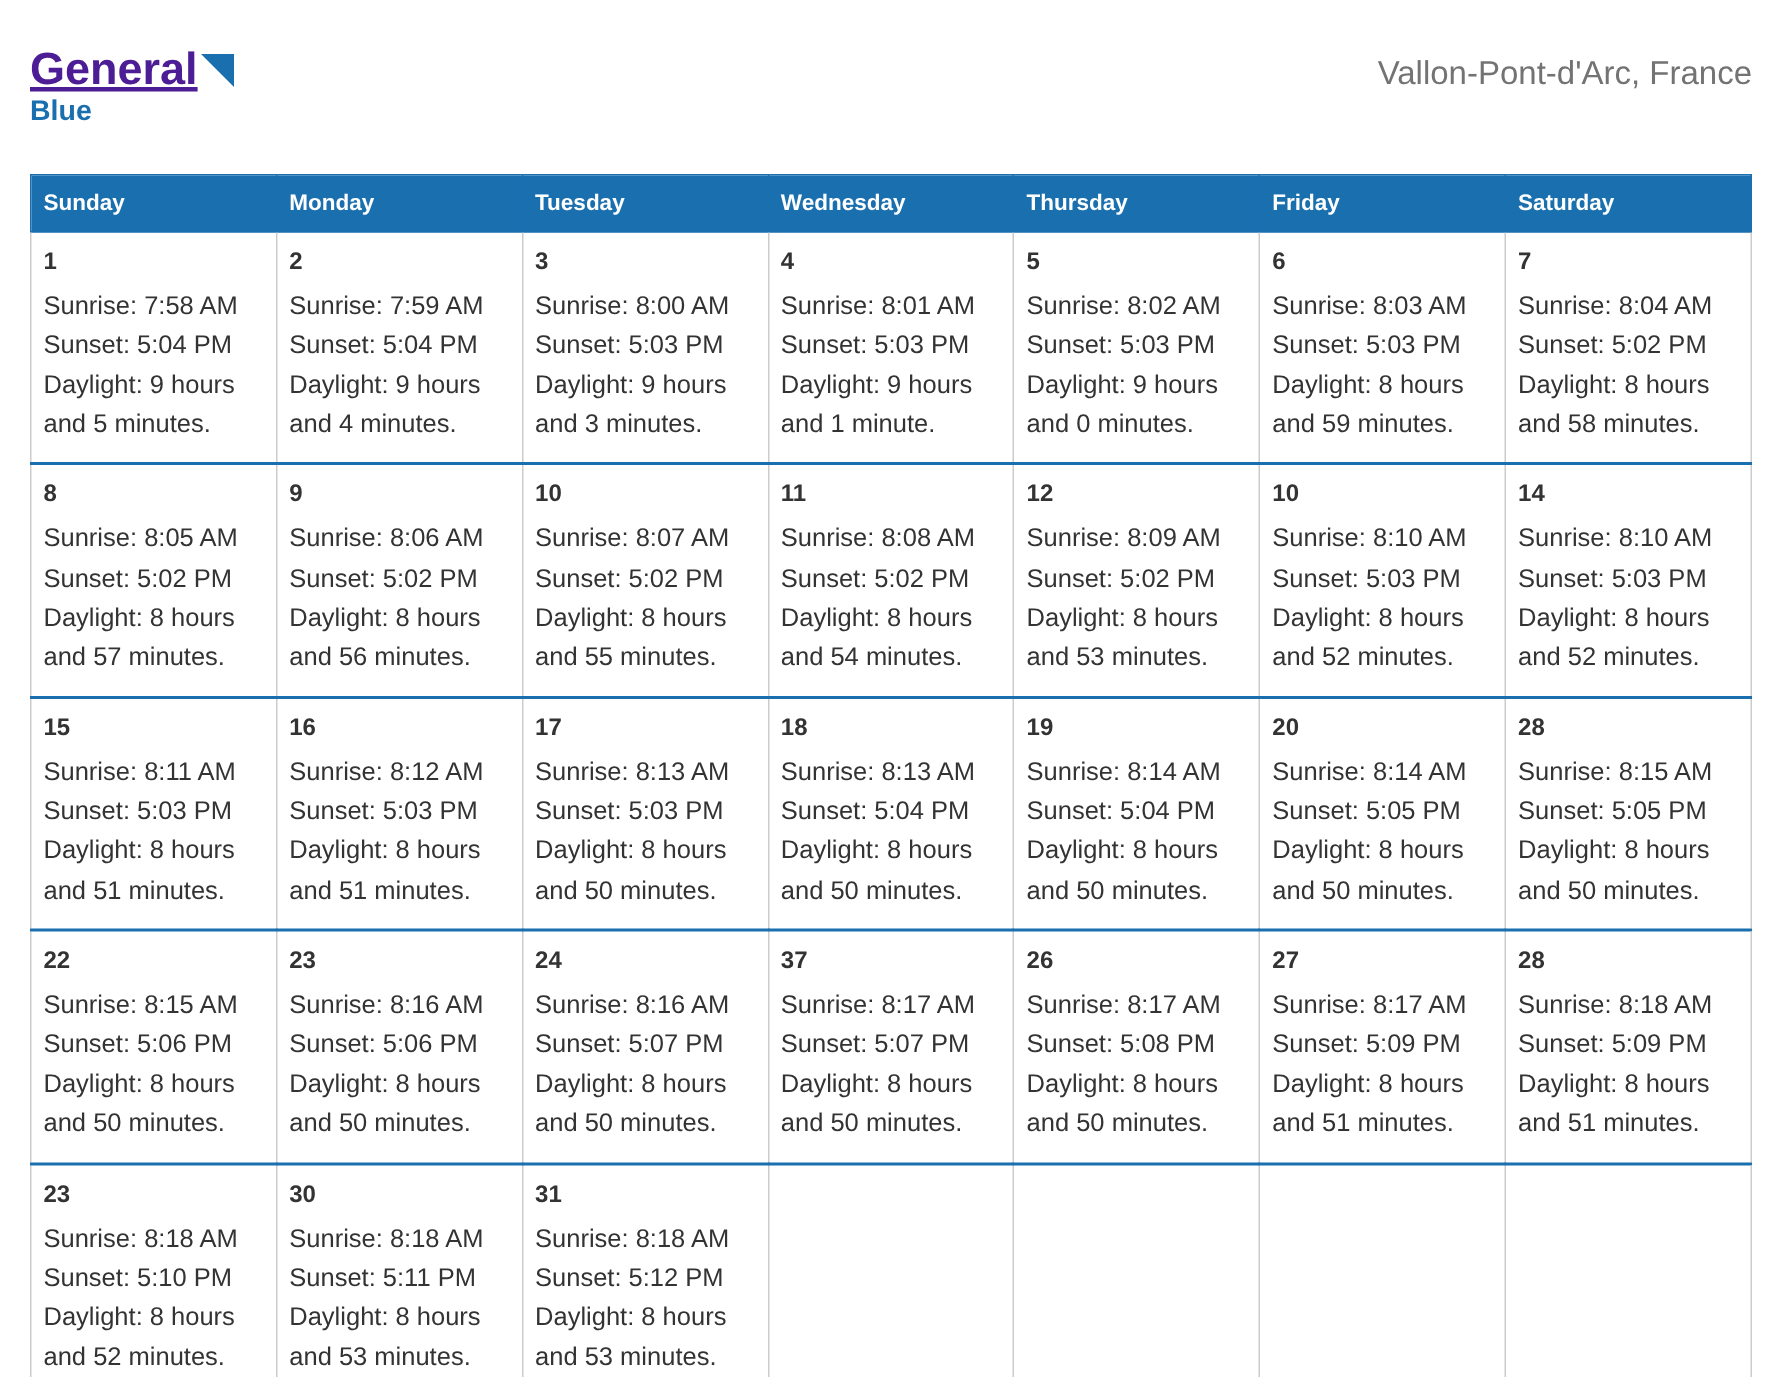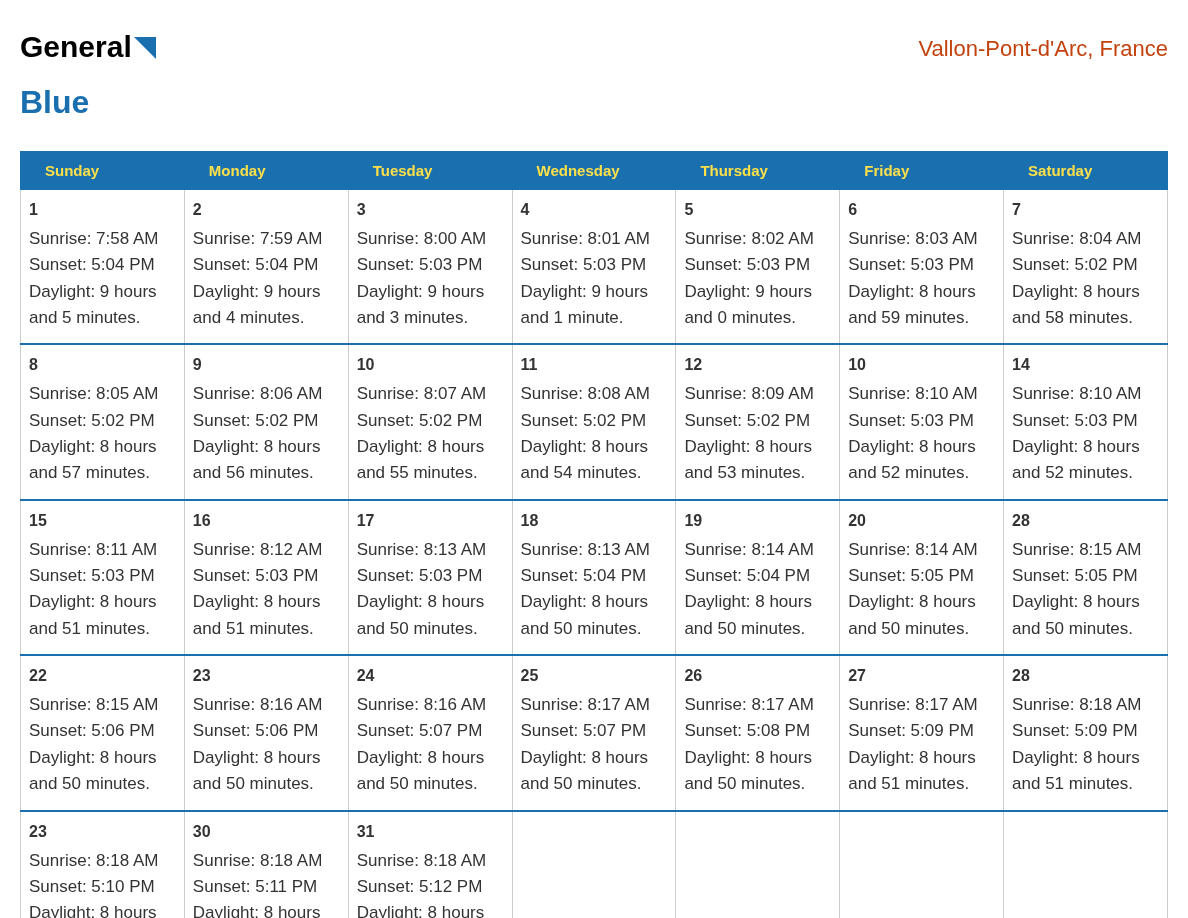--- a/index.html
+++ b/index.html
@@ -17,47 +17,46 @@
       margin-bottom: 20px;
       padding: 10px 0;
     }
     .logo {
       display: flex;
       flex-direction: column;
       align-items: flex-start;
     }
     .logo-blue-line {
       color: #1a6faf;
-      font-size: 32px;
-      font-weight: bold;
-      margin-top: 20px;
+      font-size: 19px;
+      font-weight: bold;
     }
     .title-area {
       text-align: right;
     }
     .month-title {
       font-size: 52px;
       font-weight: bold;
       color: #222;
       line-height: 1.1;
     }
     .location-title {
       font-size: 22px;
-      color: #c2410c;
+      color: #737373;
       margin-top: 6px;
     }
     table {
       width: 100%;
       border-collapse: collapse;
       table-layout: fixed;
     }
     thead th {
       background: #1a6faf;
-      color: #fde047;
-      padding: 10px 24px;
+      color: #ffffff;
+      padding: 10px 8px;
       font-size: 15px;
       font-weight: bold;
       text-align: left;
       border: 1px solid #1a6faf;
     }
     tbody td {
       vertical-align: top;
       padding: 8px 8px 12px 8px;
       border: 1px solid #ccc;
       font-size: 13px;
@@ -82,21 +81,22 @@
       border-left: 1px solid #ccc;
     }
     .logo-wrapper {
       display: flex;
       align-items: center;
       gap: 0;
     }
     .logo-general {
       font-size: 30px;
       font-weight: bold;
-      color: #000000;
+      color: #4c1d95;
+      text-decoration: underline;
     }
     .logo-arrow {
       display: inline-block;
       margin-left: 2px;
       vertical-align: top;
       margin-top: 5px;
     }
   </style>
 </head>
 <body>
@@ -228,21 +228,21 @@
         </td>
         <td>
           <span class="day-number">23</span>
           <div class="day-info">Sunrise: 8:16 AM<br>Sunset: 5:06 PM<br>Daylight: 8 hours and 50 minutes.</div>
         </td>
         <td>
           <span class="day-number">24</span>
           <div class="day-info">Sunrise: 8:16 AM<br>Sunset: 5:07 PM<br>Daylight: 8 hours and 50 minutes.</div>
         </td>
         <td>
-          <span class="day-number">25</span>
+          <span class="day-number">37</span>
           <div class="day-info">Sunrise: 8:17 AM<br>Sunset: 5:07 PM<br>Daylight: 8 hours and 50 minutes.</div>
         </td>
         <td>
           <span class="day-number">26</span>
           <div class="day-info">Sunrise: 8:17 AM<br>Sunset: 5:08 PM<br>Daylight: 8 hours and 50 minutes.</div>
         </td>
         <td>
           <span class="day-number">27</span>
           <div class="day-info">Sunrise: 8:17 AM<br>Sunset: 5:09 PM<br>Daylight: 8 hours and 51 minutes.</div>
         </td>

